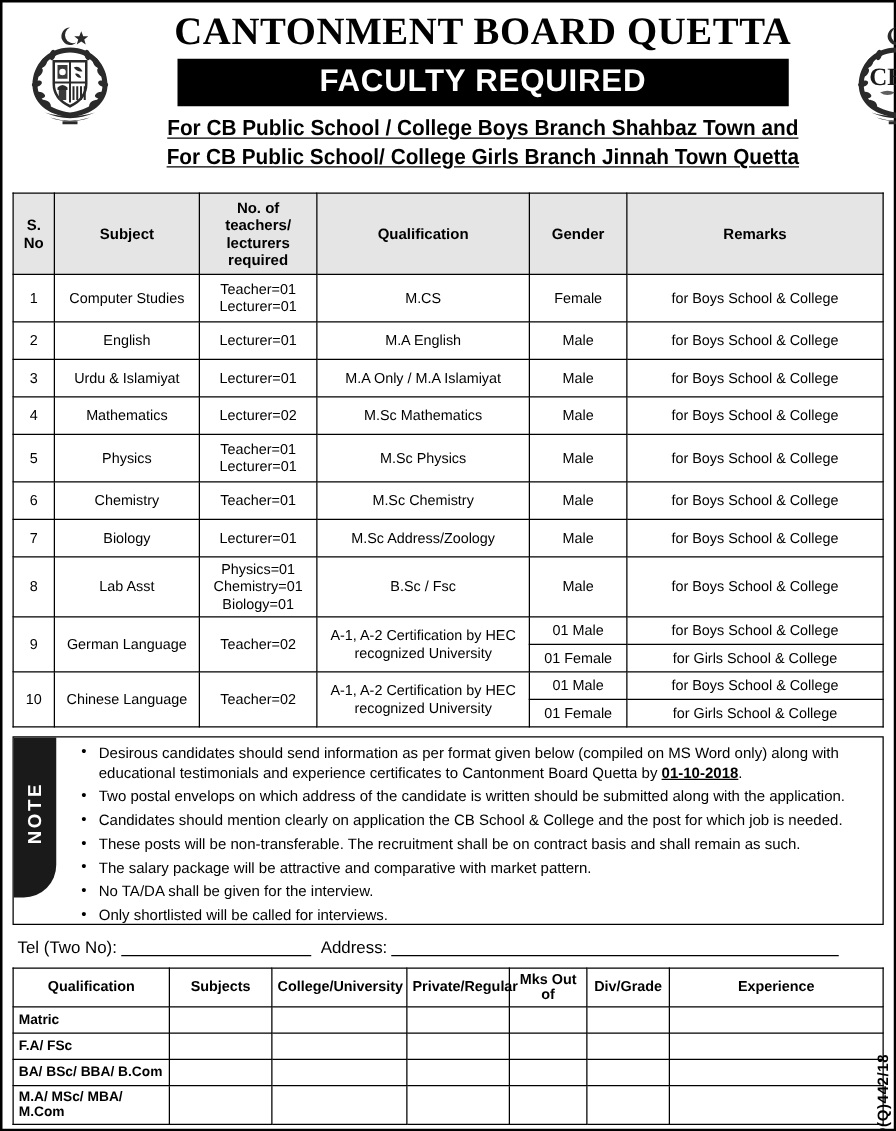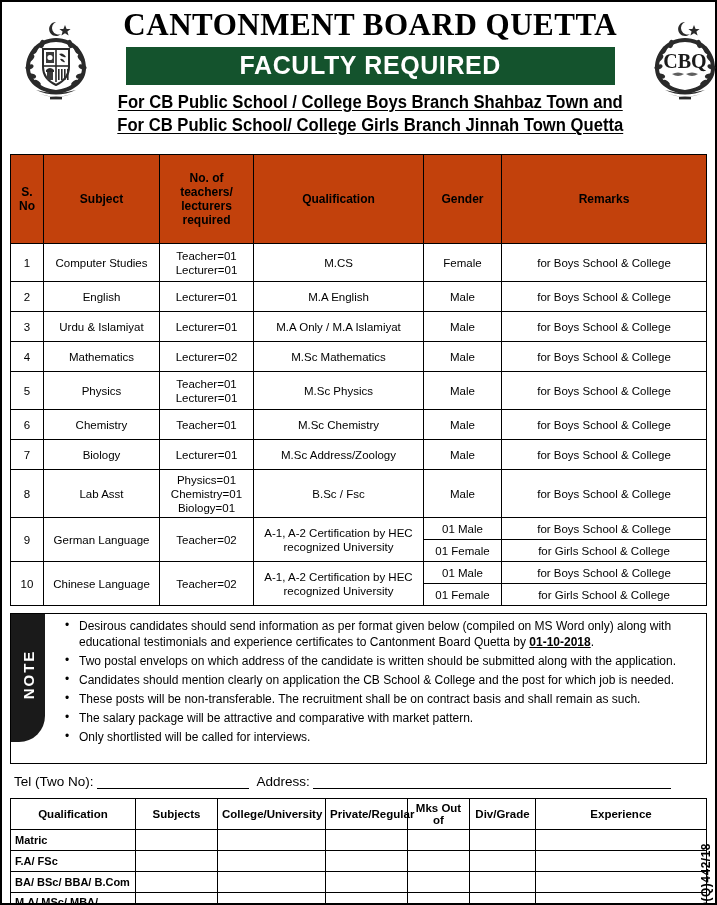--- a/index.html
+++ b/index.html
@@ -16,20 +16,21 @@
     border: 2px solid #000;
     padding: 4px 8px 0 8px;
   }
 
   
   .header {
     display: flex;
     align-items: flex-start;
     justify-content: space-between;
     height: 148px;
+    gap: 16px;
   }
   .emblem {
     width: 92px; height: 92px;
     flex: 0 0 92px;
     padding-top: 8px;
   }
   .emblem svg { display: block; }
   .header-center {
     flex: 1 1 auto;
     text-align: center;
@@ -37,21 +38,21 @@
   }
   .org-title {
     font-family: "Liberation Serif", serif;
     font-size: 31px;
     font-weight: bold;
     letter-spacing: 0.5px;
     line-height: 34px;
     margin-top: 2px;
   }
   .faculty-bar {
-    background: #14532d;
+    background: #000000;
     color: #fff;
     font-size: 25px;
     font-weight: bold;
     letter-spacing: 0.6px;
     padding: 4px 0 6px 0;
     margin: 5px 22px 6px 22px;
     line-height: 28px;
   }
   .sub-line {
     font-size: 17.5px;
@@ -72,24 +73,24 @@
     font-size: 11.5px;
   }
   table.jobs th, table.jobs td {
     border: 1px solid #000;
     text-align: center;
     vertical-align: middle;
     padding: 2px 2px;
     line-height: 14px;
   }
   table.jobs thead th {
-    background: #c2410c;
+    background: #e5e5e5;
     font-weight: bold;
     font-size: 12px;
-    padding: 16px 2px;
+    padding: 4px 2px;
   }
   td.subject-cell { text-align: left; padding-left: 6px; }
   td.remarks-cell { text-align: center; }
   .row-h { height: 30px; }
   .row-h2 { height: 38px; }
   .row-h3 { height: 48px; }
 
   
   .note-wrap {
     margin-top: 7px;
@@ -387,20 +388,21 @@
   <div class="note-wrap">
     <div class="note-tab">
       <span>NOTE</span>
     </div>
     <ul class="note-list">
       <li><span>Desirous candidates should send information as per format given below (compiled on MS Word only) along with educational testimonials and experience certificates to Cantonment Board Quetta by</span>&nbsp;<span class="u-bold">01-10-2018</span>.</li>
       <li>Two postal envelops on which address of the candidate is written should be submitted along with the application.</li>
       <li>Candidates should mention clearly on application the CB School &amp; College and the post for which job is needed.</li>
       <li>These posts will be non-transferable. The recruitment shall be on contract basis and shall remain as such.</li>
       <li>The salary package will be attractive and comparative with market pattern.</li>
+      <li>No TA/DA shall be given for the interview.</li>
       <li>Only shortlisted will be called for interviews.</li>
     </ul>
   </div>
 
   <div class="form-lines">
     <div class="form-row">
       <span class="form-label">Tel (Two No):</span>
       <span class="rule" style="width:152px"></span>
       <span class="form-label">Address:</span>
       <span class="rule" style="width:358px;margin-right:0"></span>

